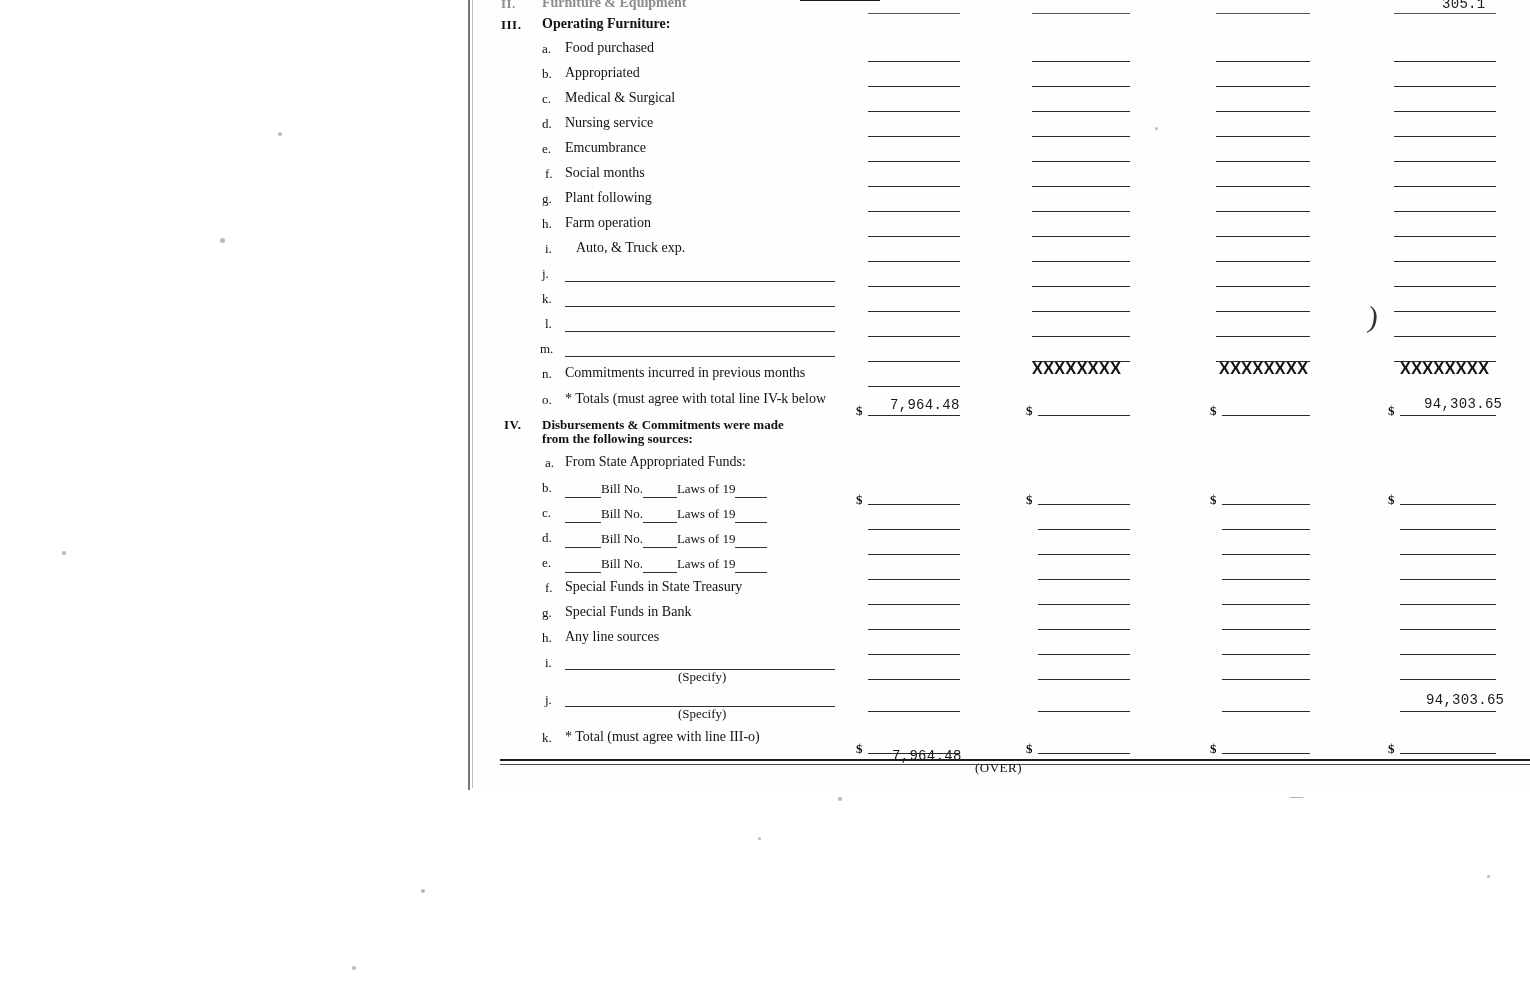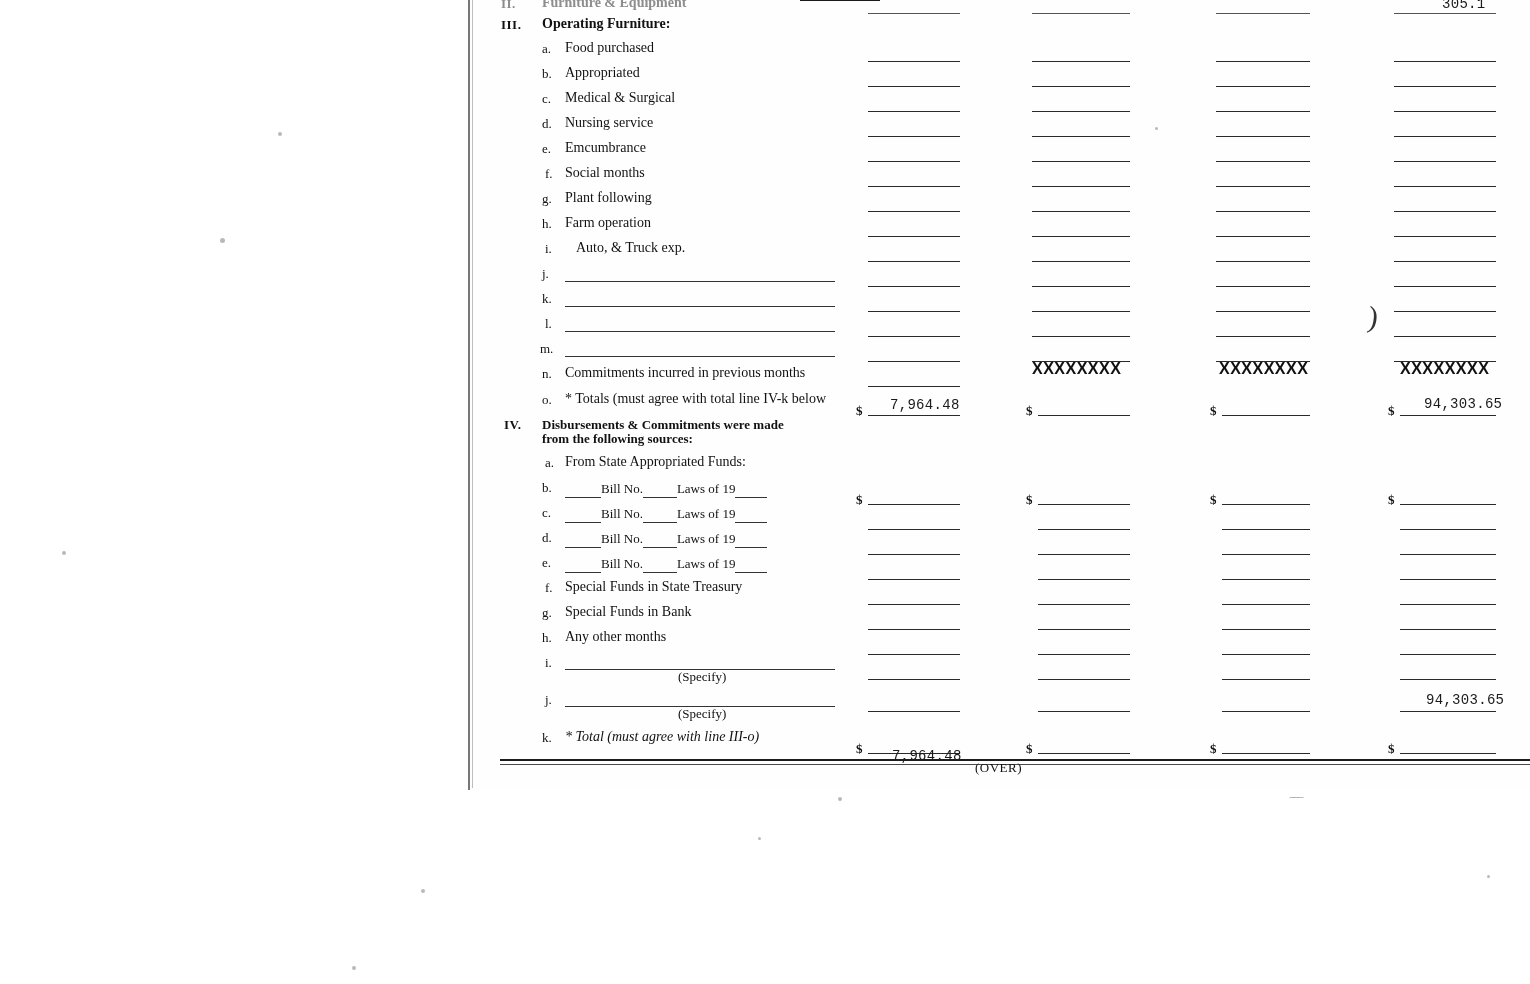--- a/index.html
+++ b/index.html
@@ -492,21 +492,21 @@
     <div class="rule"></div>
   </div>
 <div class="amt" style="left:1222px; top:618px; width:88px;">
     <div class="rule"></div>
   </div>
 <div class="amt" style="left:1400px; top:618px; width:96px;">
     <div class="rule"></div>
   </div>
 
 <div class="rlet" style="left:542px; top:630px;">h.</div>
-<div class="rlabel" style="left:565px; top:629px;">Any other months</div>
+<div class="rlabel" style="left:565px; top:629px;">Any line sources</div>
 <div class="amt" style="left:868px; top:643px; width:92px;">
     <div class="rule"></div>
   </div>
 <div class="amt" style="left:1038px; top:643px; width:92px;">
     <div class="rule"></div>
   </div>
 <div class="amt" style="left:1222px; top:643px; width:88px;">
     <div class="rule"></div>
   </div>
 <div class="amt" style="left:1400px; top:643px; width:96px;">
@@ -540,21 +540,21 @@
   </div>
 <div class="amt" style="left:1222px; top:700px; width:88px;">
     <div class="rule"></div>
   </div>
 <div class="amt" style="left:1400px; top:700px; width:96px;">
   <div class="rule"></div>
   <div class="val" style="left:26px;bottom:4px;">94,303.65</div>
 </div>
 
 <div class="rlet" style="left:542px; top:730px;">k.</div>
-<div class="rlabel" style="left:565px; top:729px;font-style:italic;">* Total (must agree with line III-o)</div>
+<div class="rlabel" style="left:565px; top:729px;">* Total (must agree with line III-o)</div>
 <div class="amt" style="left:868px; top:742px; width:92px;">
   <div class="rule"></div>
   <div class="dollar">$</div>
   <div class="val faded" style="left:24px;bottom:-10px;">7,964.48</div>
 </div>
 <div class="amt" style="left:1038px; top:742px; width:92px;">
   <div class="rule"></div>
     <div class="dollar">$</div>
 </div>
 <div class="amt" style="left:1222px; top:742px; width:88px;">

